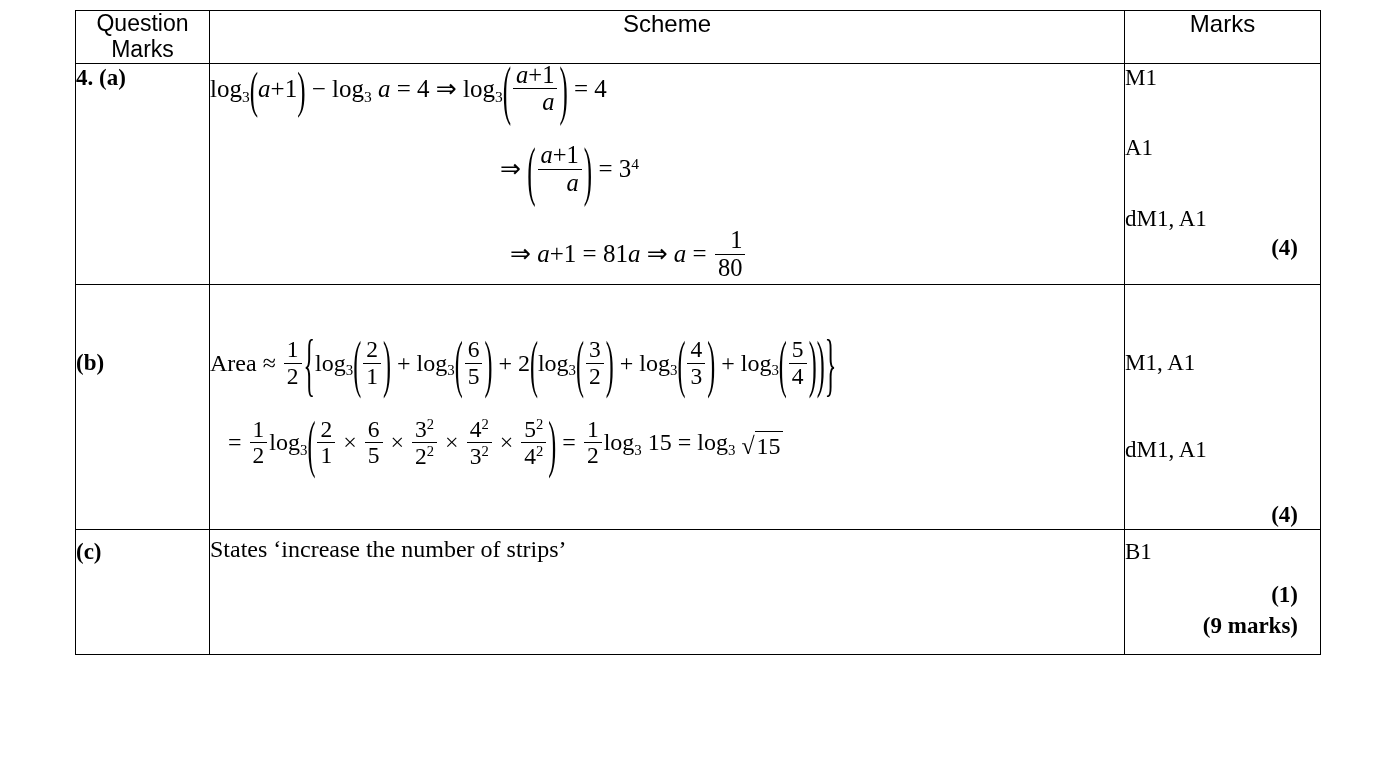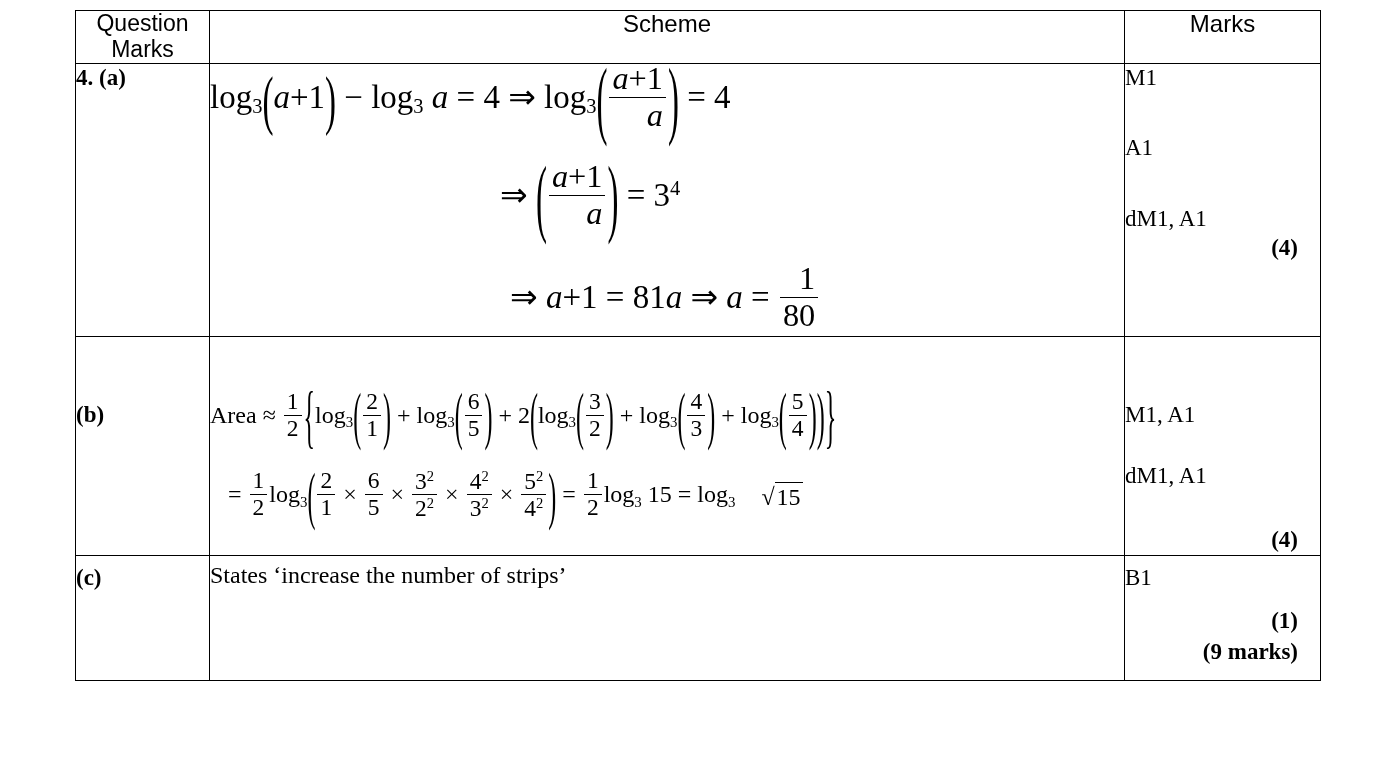--- a/index.html
+++ b/index.html
@@ -64,21 +64,21 @@
   .mark-line { margin-bottom: 42px; }
   .mark-total {
     text-align: right;
     font-weight: bold;
     padding-right: 22px;
   }
 
   
   .math {
     font-family: "Liberation Serif", serif;
-    font-size: 33px;
+    font-size: 25px;
     white-space: nowrap;
     line-height: 1.1;
   }
   .it { font-style: italic; }
   .sub {
     font-size: 0.62em;
     vertical-align: -0.28em;
     font-style: normal;
   }
   .sup {
@@ -123,21 +123,21 @@
     top: -0.04em;
   }
   .brace {
     display: inline-block;
     transform: scaleY(2.9);
     vertical-align: middle;
     position: relative;
     top: -0.02em;
     font-size: 1em;
   }
-  .sqrt-wrap { display: inline-block; vertical-align: middle; margin-left: 20px; }
+  .sqrt-wrap { display: inline-block; vertical-align: middle; }
   .sqrt-bar {
     display: inline-block;
     border-top: 1.4px solid #000;
     padding: 1px 2px 0 2px;
   }
   .row-a-l1 { margin-left: 0px; }
   .row-a-l2 { margin-left: 290px; margin-top: 26px; }
   .row-a-l3 { margin-left: 300px; margin-top: 30px; }
   .row-b-l1 { margin-left: 0px; }
   .row-b-l2 { margin-left: 18px; margin-top: 26px; }
@@ -198,21 +198,21 @@
             <span class="text-plain">Area</span> ≈
             <span class="frac"><span class="num">1</span><span class="den">2</span></span><span class="brace">{</span>log<span class="sub">3</span><span class="paren"><span class="pl2">(</span></span><span class="frac"><span class="num">2</span><span class="den">1</span></span><span class="paren"><span class="pr2">)</span></span> + log<span class="sub">3</span><span class="paren"><span class="pl2">(</span></span><span class="frac"><span class="num">6</span><span class="den">5</span></span><span class="paren"><span class="pr2">)</span></span> + 2<span class="paren"><span class="pl2">(</span></span>log<span class="sub">3</span><span class="paren"><span class="pl2">(</span></span><span class="frac"><span class="num">3</span><span class="den">2</span></span><span class="paren"><span class="pr2">)</span></span> + log<span class="sub">3</span><span class="paren"><span class="pl2">(</span></span><span class="frac"><span class="num">4</span><span class="den">3</span></span><span class="paren"><span class="pr2">)</span></span> + log<span class="sub">3</span><span class="paren"><span class="pl2">(</span></span><span class="frac"><span class="num">5</span><span class="den">4</span></span><span class="paren"><span class="pr2">)</span></span><span class="paren"><span class="pr2">)</span></span><span class="brace">}</span>
           </div>
 
           <div class="math row-b-l2" style="font-size:24px">
             = <span class="frac"><span class="num">1</span><span class="den">2</span></span>log<span class="sub">3</span><span class="paren"><span class="pl2">(</span></span><span class="frac"><span class="num">2</span><span class="den">1</span></span> × <span class="frac"><span class="num">6</span><span class="den">5</span></span> × <span class="frac"><span class="num">3<span class="sup">2</span></span><span class="den">2<span class="sup">2</span></span></span> × <span class="frac"><span class="num">4<span class="sup">2</span></span><span class="den">3<span class="sup">2</span></span></span> × <span class="frac"><span class="num">5<span class="sup">2</span></span><span class="den">4<span class="sup">2</span></span></span><span class="paren"><span class="pr2">)</span></span> = <span class="frac"><span class="num">1</span><span class="den">2</span></span>log<span class="sub">3</span> 15 = log<span class="sub">3</span> <span class="sqrt-wrap">√<span class="sqrt-bar">15</span></span>
           </div>
 
         </td>
         <td class="mcell" style="padding-top:64px">
-          <div class="mark-line" style="margin-bottom:32px">M1, A1</div>
+          <div class="mark-line" style="margin-bottom:58px">M1, A1</div>
           <div>dM1, A1</div>
           <div class="mark-total" style="margin-top:36px">(4)</div>
         </td>
       </tr>
 
       <tr>
         <td class="qcell" style="padding-top:8px">(c)</td>
         <td class="scell" style="padding-top:6px;height:118px">
           <div class="math" style="font-size:24px">States ‘increase the number of strips’</div>
         </td>

